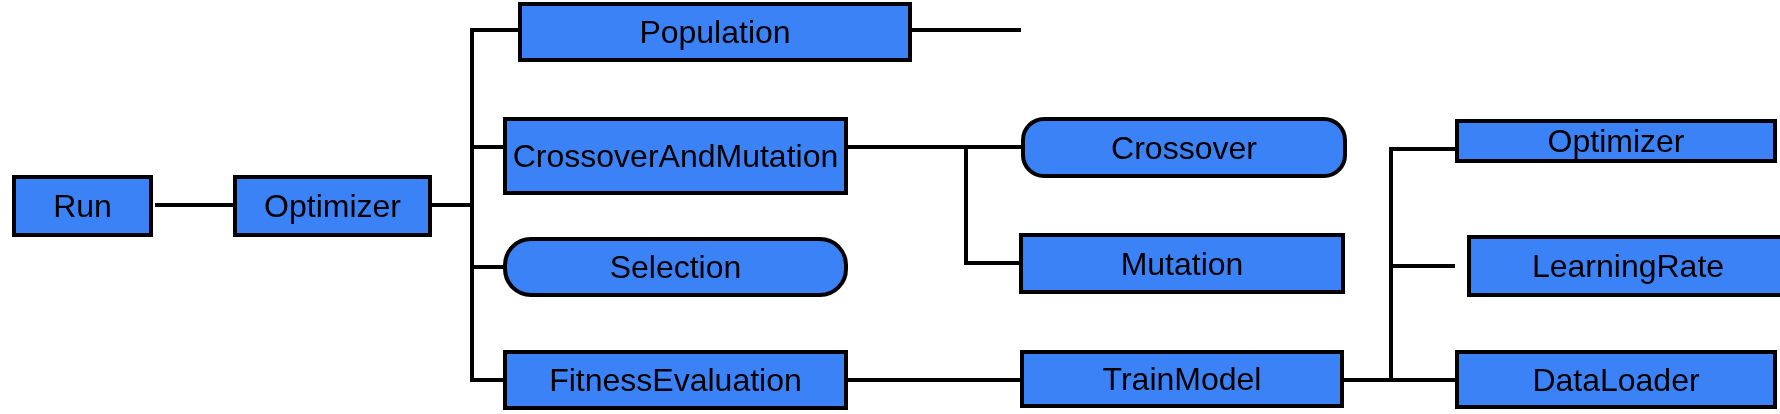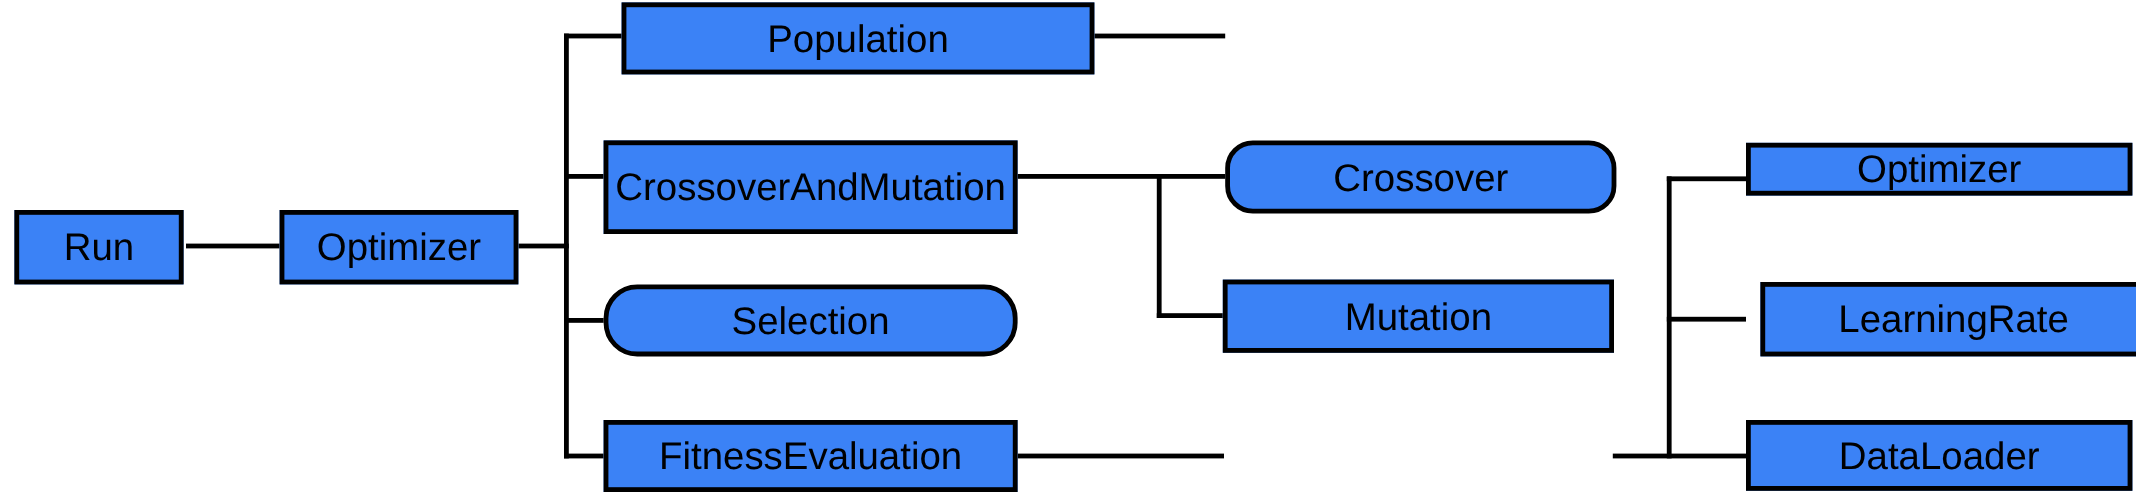--- a/index.html
+++ b/index.html
@@ -58,17 +58,18 @@
   <div class="edge" style="left:1389px; top:264px; width:66px; height:4px;"></div>
 
   <div class="node" style="left:12px; top:175px; width:141px; height:62px;">Run</div>
   <div class="node" style="left:233px; top:175px; width:199px; height:62px;">Optimizer</div>
   <div class="node" style="left:518px; top:2px; width:394px; height:60px;">Population</div>
   <div class="node" style="left:503px; top:117px; width:345px; height:78px;">CrossoverAndMutation</div>
   <div class="node" style="left:503px; top:237px; width:345px; height:60px;border-radius:28px;">Selection</div>
   <div class="node" style="left:503px; top:350px; width:345px; height:60px;text-align:center;">FitnessEvaluation</div>
   <div class="node" style="left:1021px; top:117px; width:326px; height:61px;border-radius:23px;">Crossover</div>
   <div class="node" style="left:1019px; top:233px; width:326px; height:61px;">Mutation</div>
+  <div class="node" style="left:1020px; top:350px; width:324px; height:58px;">TrainModel</div>
   <div class="node" style="left:1455px; top:119px; width:322px; height:44px;">Optimizer</div>
   <div class="node" style="left:1455px; top:235px; width:322px; height:62px;margin-left:12px;">LearningRate</div>
   <div class="node" style="left:1455px; top:350px; width:322px; height:59px;">DataLoader</div>
 
 </div>
 
 </body></html>

